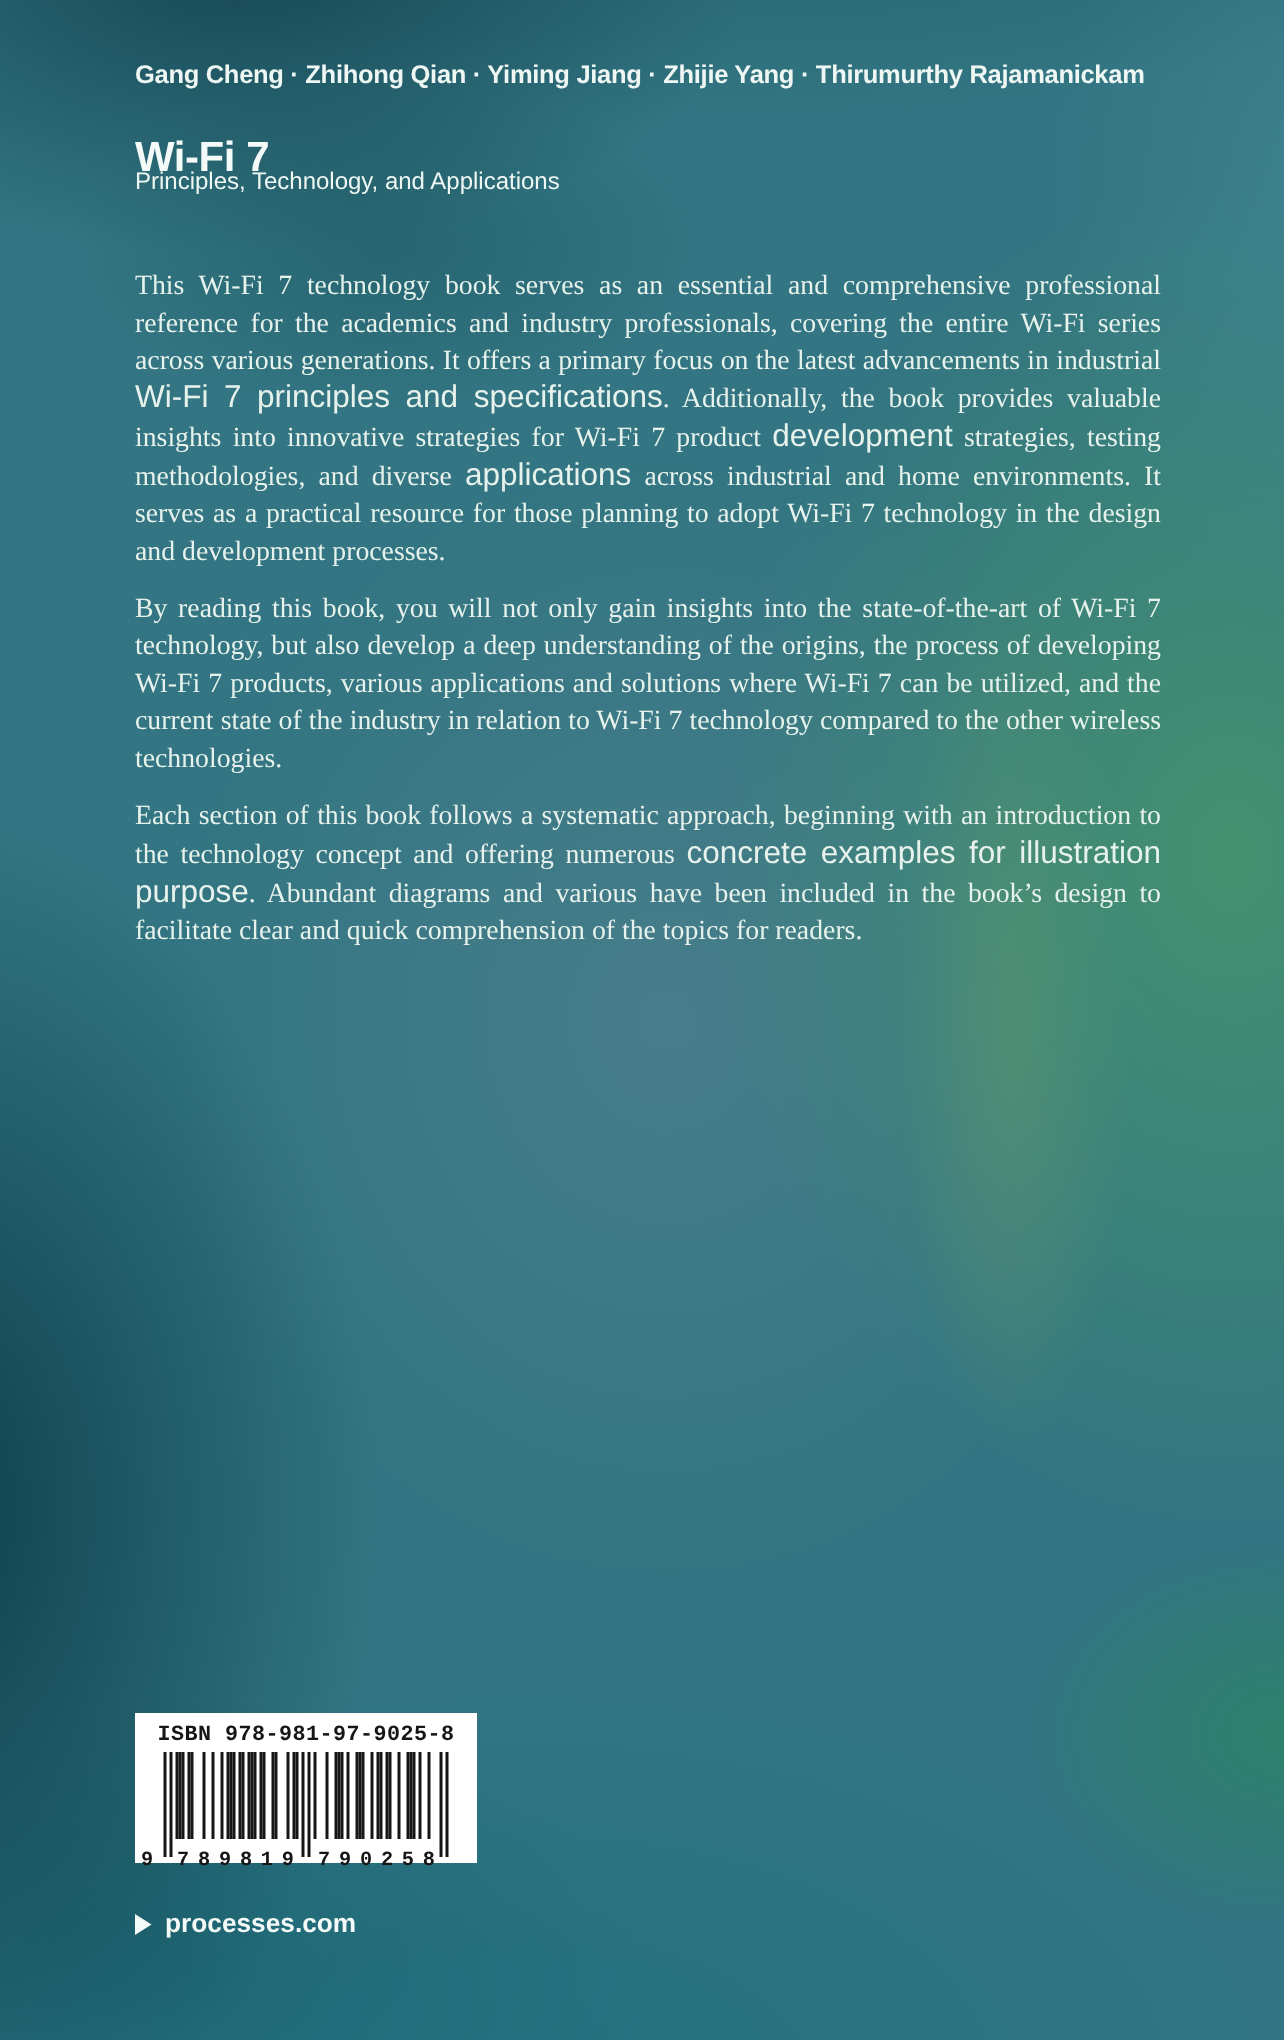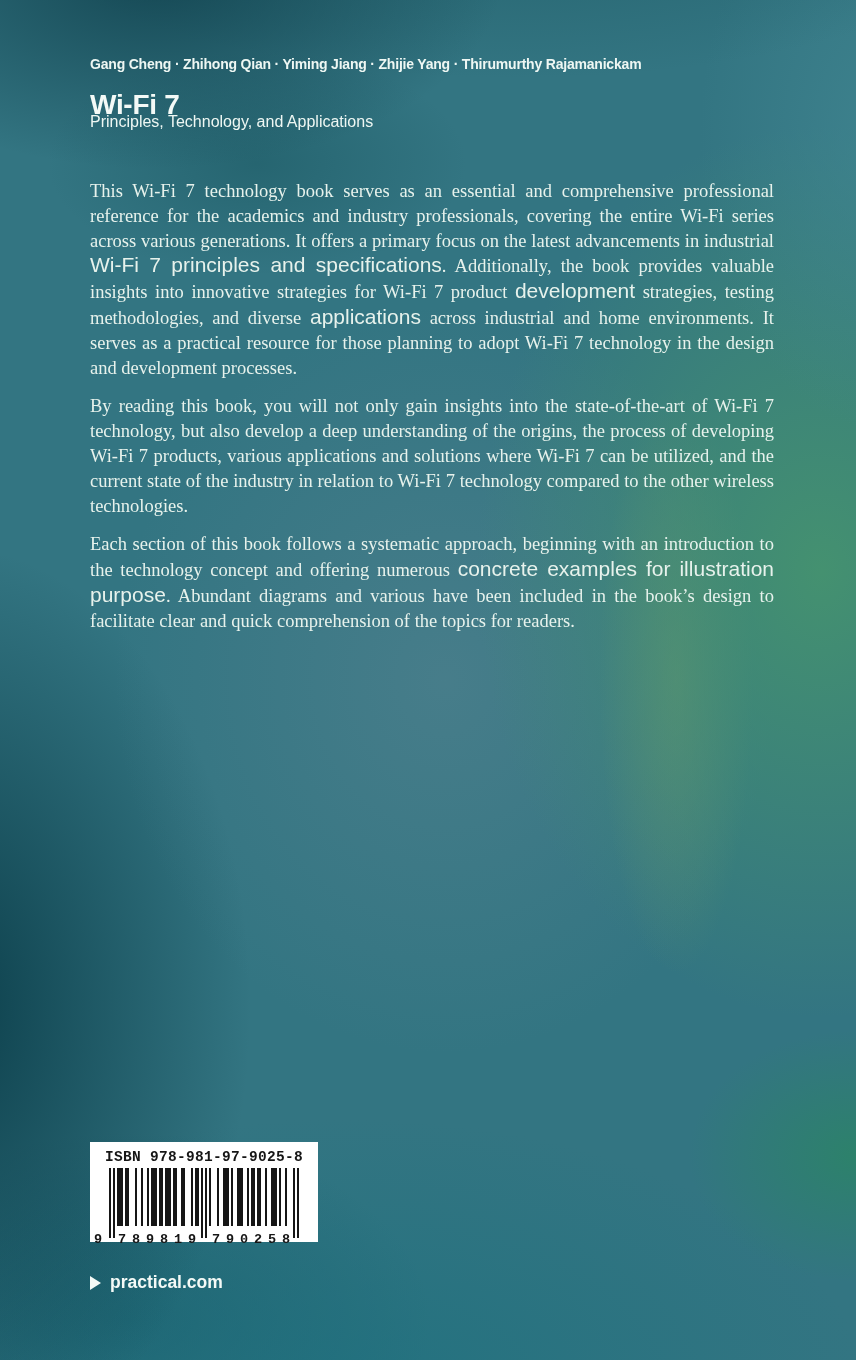--- a/index.html
+++ b/index.html
@@ -18,22 +18,22 @@
       radial-gradient(ellipse 300px 160px at 30% 12%, rgba(25,85,95,0.50), rgba(25,85,95,0) 70%),
       radial-gradient(ellipse 480px 620px at 96% 42%, rgba(70,148,110,0.90), rgba(70,148,110,0) 72%),
       radial-gradient(ellipse 110px 420px at 79% 50%, rgba(140,170,100,0.35), rgba(140,170,100,0) 70%),
       radial-gradient(ellipse 460px 520px at 52% 50%, rgba(95,135,148,0.45), rgba(95,135,148,0) 72%),
       radial-gradient(ellipse 420px 640px at -6% 74%, rgba(10,60,72,0.95), rgba(10,60,72,0) 72%),
       radial-gradient(ellipse 240px 180px at 100% 85%, rgba(40,140,88,0.55), rgba(40,140,88,0) 70%),
       radial-gradient(ellipse 700px 360px at 40% 102%, rgba(28,112,126,0.70), rgba(28,112,126,0) 75%),
       radial-gradient(ellipse 420px 260px at 15% 97%, rgba(18,84,98,0.55), rgba(18,84,98,0) 72%);
   }
   .authors {
-    position:absolute; left:90px; top:56px; width:700px;
-    color:#eef7f3; font-size:14px; font-weight:bold; letter-spacing:-0.2px;
+    position:absolute; left:90px; top:40px; width:700px;
+    color:#eef7f3; font-size:17px; font-weight:bold; letter-spacing:-0.2px;
   }
   .title {
     position:absolute; left:90px; top:89px;
     color:#f4faf7; font-size:28px; font-weight:bold; letter-spacing:-0.3px;
   }
   .subtitle {
     position:absolute; left:90px; top:113px;
     color:#eef7f3; font-size:16px;
   }
   .synopsis {
@@ -144,16 +144,16 @@
           <rect x="188" y="0" width="2" height="70" fill="#161616"></rect>
         </g>
       <text x="-15" y="75">9</text>
       <text x="9" y="75" textLength="78" lengthAdjust="spacing">789819</text>
       <text x="103" y="75" textLength="78" lengthAdjust="spacing">790258</text>
     </svg>
   </div>
 
   <div class="springer-line">
     <span class="tri"></span>
-    <span>practical.com</span>
+    <span>processes.com</span>
   </div>
 
 </div>
 
 </body></html>

